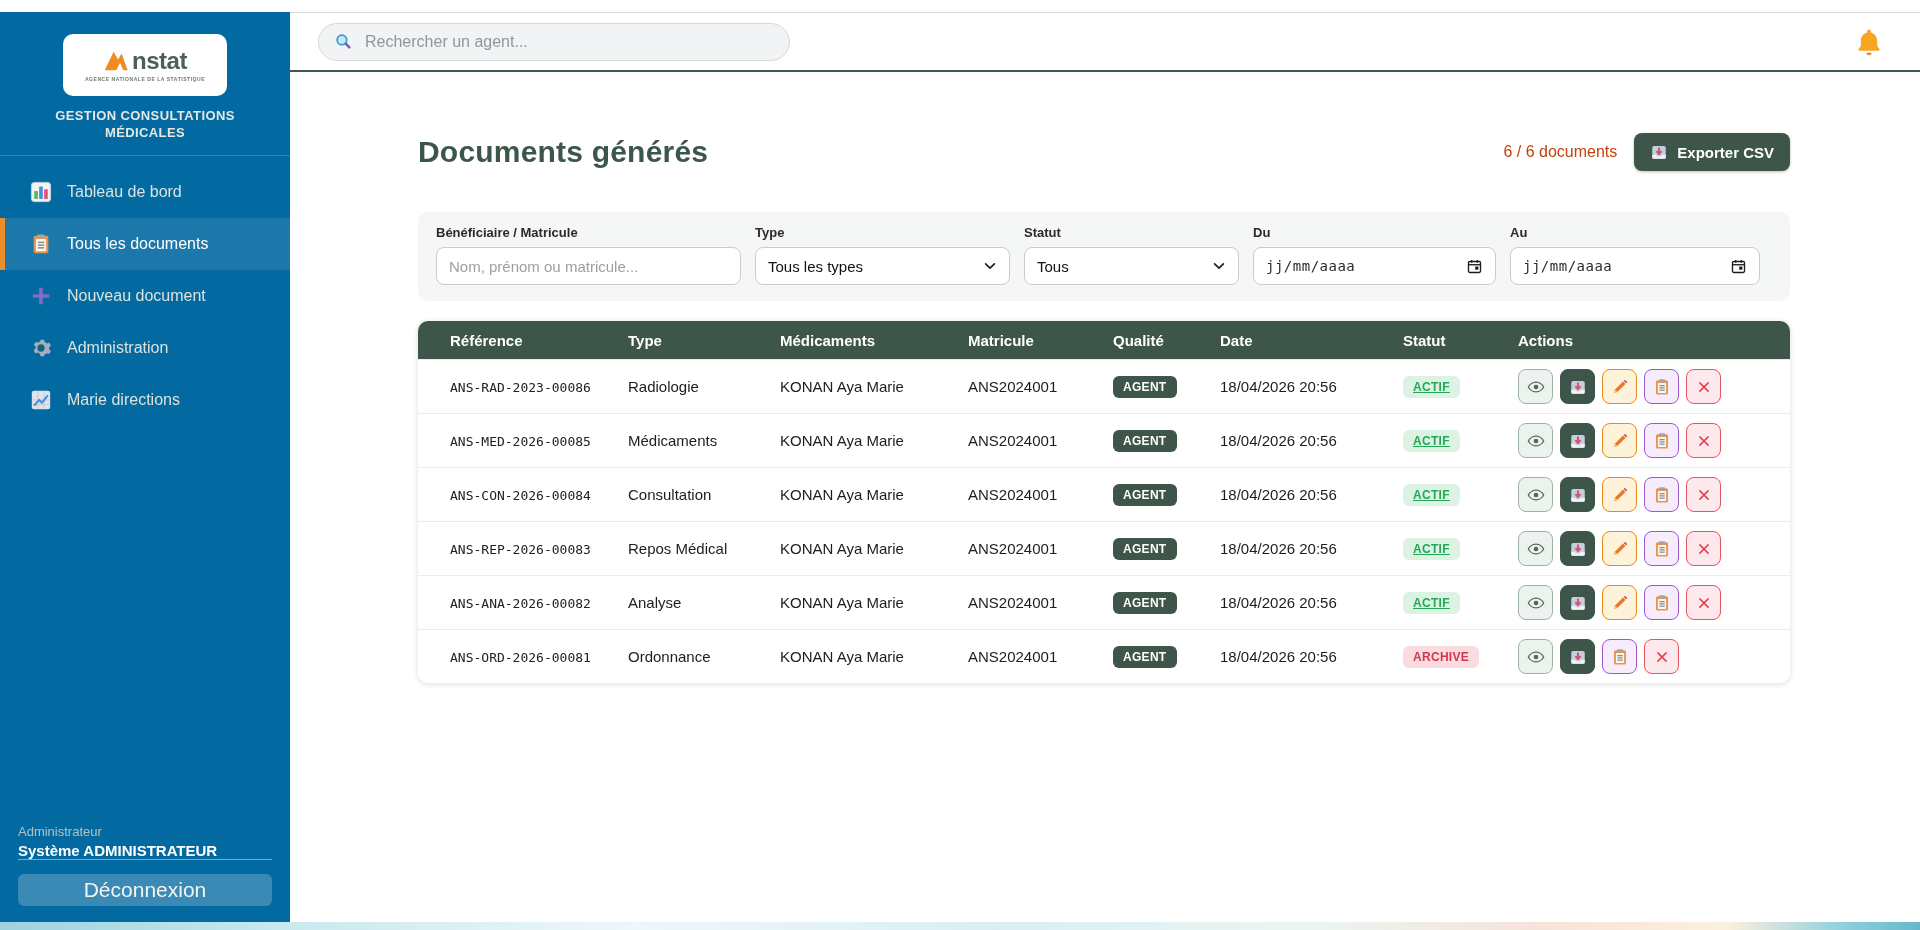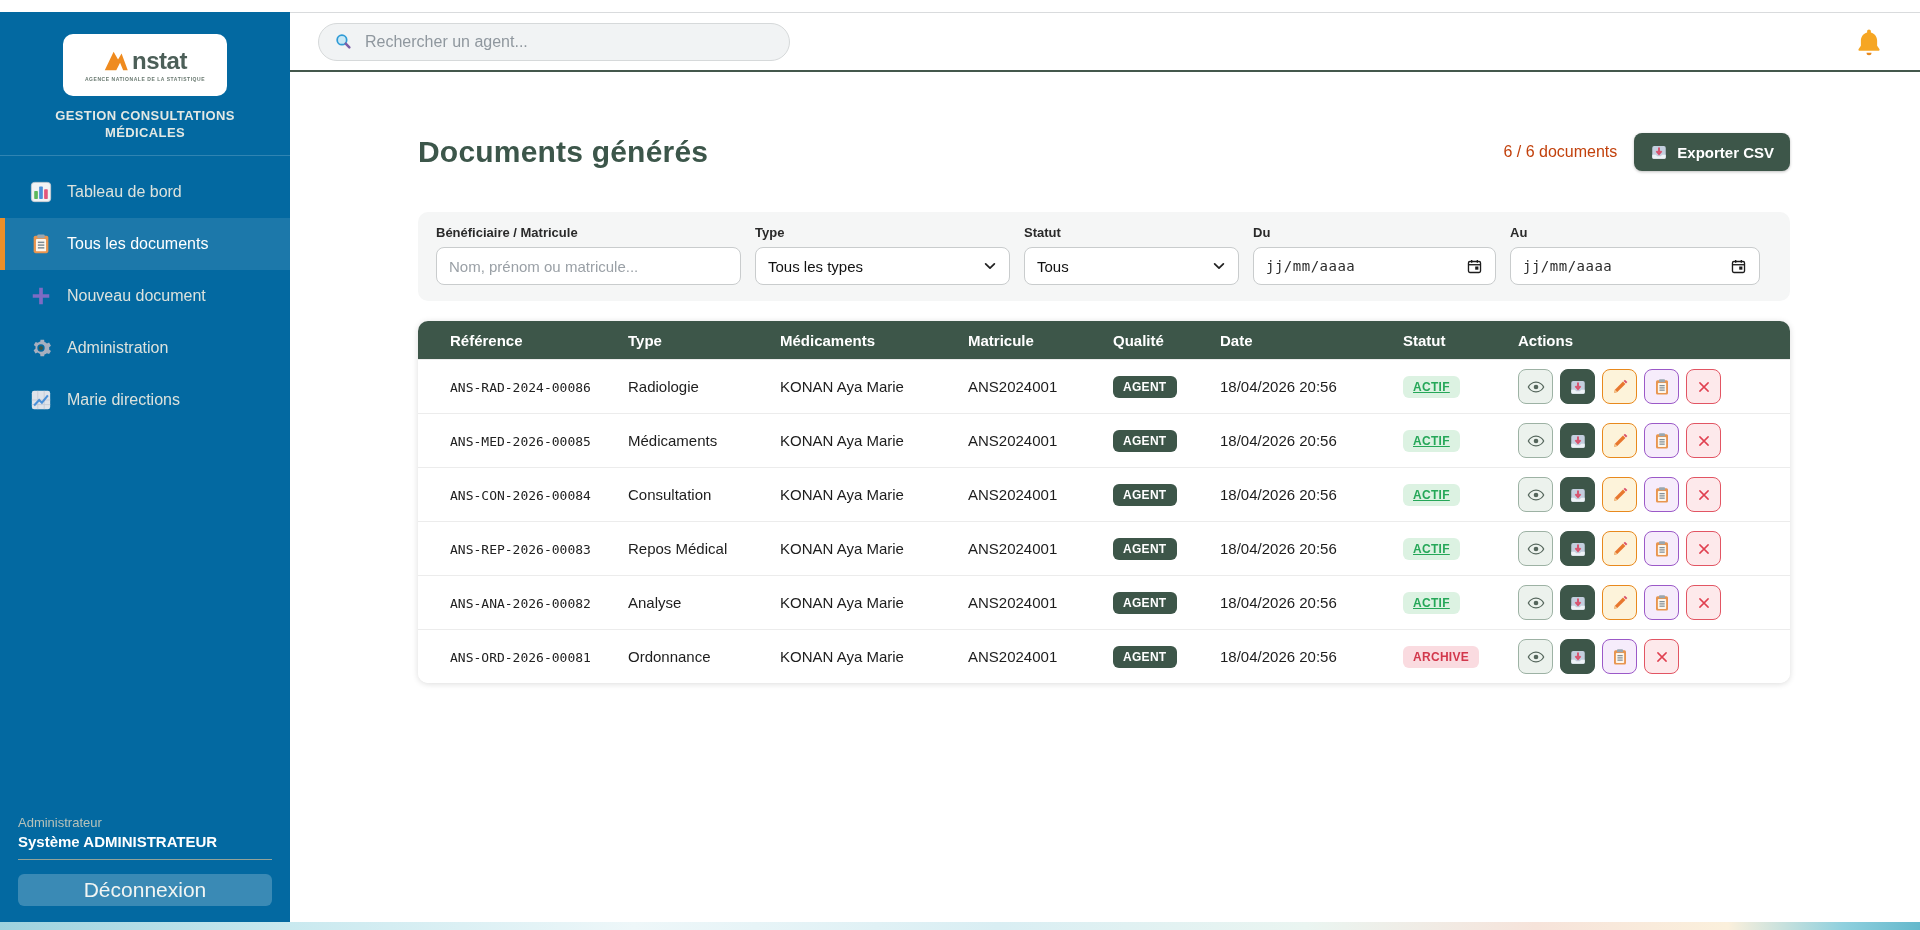--- a/index.html
+++ b/index.html
@@ -19,21 +19,21 @@
   .logo-word{font-size:24px;font-weight:bold;color:#4c5f58;letter-spacing:-.5px;line-height:1;}
   .logo-sub{margin-top:3px;font-size:5px;letter-spacing:.55px;color:#68786f;font-weight:bold;}
   .brand-title{margin-top:12px;text-align:center;font-size:13px;font-weight:bold;letter-spacing:.4px;color:#e3e8e4;line-height:1.3;padding:0 24px 13px;border-bottom:1px solid rgba(255,255,255,.18);}
   .nav{margin-top:10px;flex:1;}
   .nav-item{height:52px;display:flex;align-items:center;gap:15px;padding-left:25px;font-size:16px;color:#dce2dd;cursor:pointer;border-left:5px solid transparent;}
   .nav-item.active{background:rgba(255,255,255,.10);border-left-color:#ec8f2a;color:#fff;}
   .nav-icon{width:22px;height:22px;display:inline-flex;flex:none;}
   .nav-icon svg{width:100%;height:100%;}
   .sidebar-footer{padding:0 18px 16px;}
   .user-role{font-size:13px;color:#b7c2ba;}
-  .user-name{font-size:15px;font-weight:bold;color:#fff;margin-top:3px;padding-bottom:9px;border-bottom:1px solid #93a399;}
+  .user-name{font-size:15px;font-weight:bold;color:#fff;margin-top:3px;border-bottom:1px solid #93a399;}
   .logout-btn{margin-top:14px;width:100%;height:32px;background:rgba(255,255,255,.22);border:none;border-radius:6px;color:#f2f5f3;font-size:21px;cursor:pointer;font-family:"Liberation Sans",sans-serif;}
 
   
   .topbar{position:absolute;left:290px;right:0;top:12px;height:60px;background:#fff;border-top:1px solid #d9dbdd;border-bottom:2px solid #44584c;display:flex;align-items:center;box-sizing:border-box;}
   .search-pill{margin-left:28px;width:472px;height:38px;border:1px solid #d6d9da;border-radius:19px;background:#f1f3f4;display:flex;align-items:center;gap:10px;padding:0 15px;box-sizing:border-box;}
   .search-icon{width:19px;height:19px;display:inline-flex;flex:none;}
   .search-icon svg{width:100%;height:100%;}
   .search-input{border:none;background:transparent;outline:none;font-size:16px;color:#333;flex:1;font-family:"Liberation Sans",sans-serif;}
   .search-input::placeholder{color:#8f979e;}
   .bell{margin-left:auto;margin-right:36px;width:30px;height:30px;cursor:pointer;display:inline-flex;}
@@ -263,21 +263,21 @@
           <span class="cell w-type">Type</span>
           <span class="cell w-ben">Médicaments</span>
           <span class="cell w-mat">Matricule</span>
           <span class="cell w-qual">Qualité</span>
           <span class="cell w-date">Date</span>
           <span class="cell w-stat">Statut</span>
           <span class="cell w-act">Actions</span>
         </div>
       <div id="tbody">
           <div class="trow">
-            <span class="cell w-ref"><span class="ref">ANS-RAD-2024-00086</span></span>
+            <span class="cell w-ref"><span class="ref">ANS-RAD-2023-00086</span></span>
             <span class="cell w-type">Radiologie</span>
             <span class="cell w-ben">KONAN Aya Marie</span>
             <span class="cell w-mat">ANS2024001</span>
             <span class="cell w-qual"><span class="badge badge-agent">AGENT</span></span>
             <span class="cell w-date">18/04/2026 20:56</span>
             <span class="cell w-stat"><span class="badge badge-actif">ACTIF</span></span>
             <span class="cell w-act"><button class="abtn abtn-view">
                 <span>
                   <svg viewBox="0 0 24 24">
                     <path d="M12 5.5C6.7 5.5 2.9 9.6 1.8 12c1.1 2.4 4.9 6.5 10.2 6.5s9.1-4.1 10.2-6.5C21.1 9.6 17.3 5.5 12 5.5z" fill="none" stroke="#55665c" stroke-width="1.7"></path>

